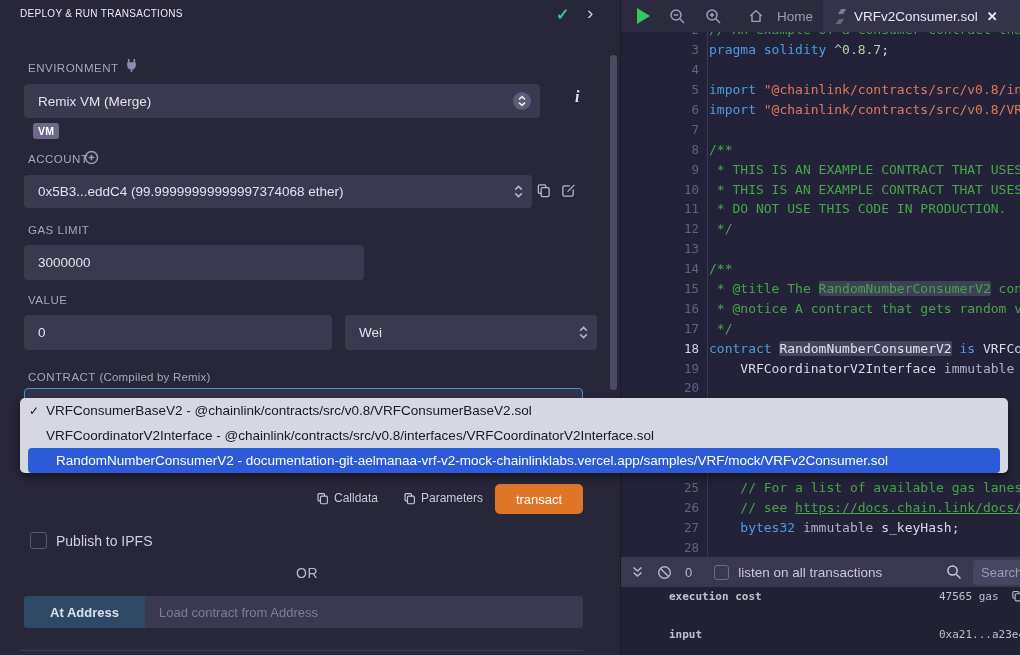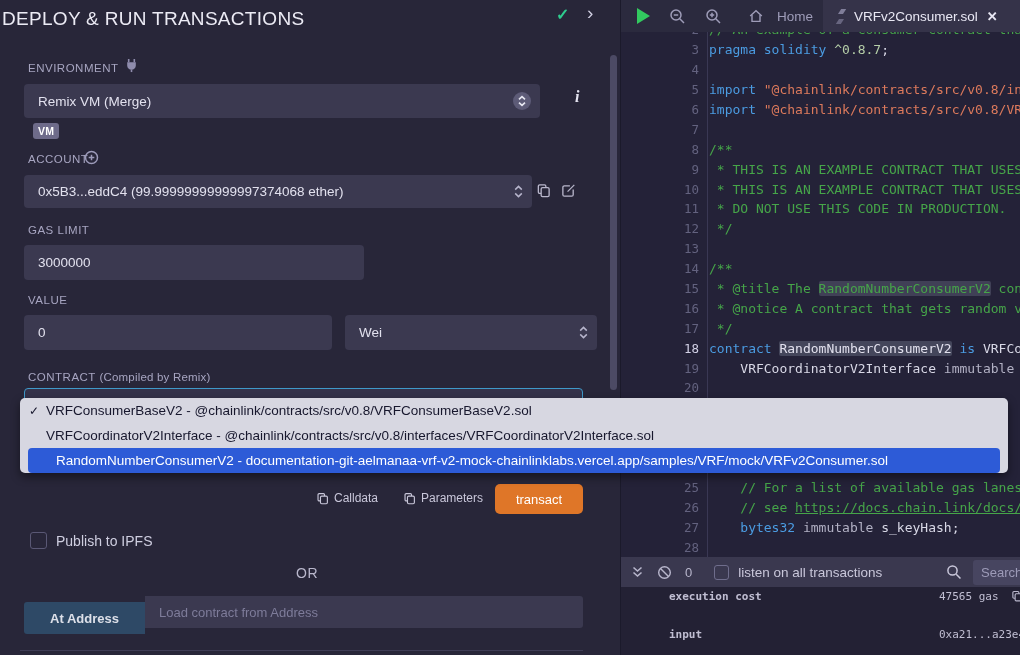--- a/index.html
+++ b/index.html
@@ -2,21 +2,21 @@
 <html style="--accent-orange: #df7628; --accent-green: #2ecc8e; --selected-blue: #2d5bd7; --focus-border: #3f99c9; --at-address-blue: #2e4966; --play-green: #32c95f;"><head>
 <meta charset="utf-8">
 <style>
   html,body{margin:0;padding:0;}
   body{width:1020px;height:655px;overflow:hidden;position:relative;
        background:#282639;font-family:"Liberation Sans",sans-serif;
        -webkit-font-smoothing:antialiased;}
   .abs{position:absolute;}
   
   .deploy-panel{position:absolute;left:0;top:0;width:620px;height:655px;background:#282639;}
-  .dp-title{left:2px;top:8px;font-size:19px;font-weight:500;color:#ecebf5;letter-spacing:.3px;}
+  .dp-title{left:20px;top:8px;font-size:10px;font-weight:500;color:#ecebf5;letter-spacing:.3px;}
   .dp-check{left:556px;top:5px;color:var(--accent-green);font-size:16px;font-weight:700;}
   .dp-chevron{left:587px;top:2px;color:#cfcde0;font-size:19px;}
   .flabel{font-size:11.5px;font-weight:500;color:#a7a5c1;letter-spacing:.5px;}
   .flabel .note{font-weight:400;letter-spacing:.2px;}
   .fbox{background:#3b3950;border-radius:4px;color:#e2e1ee;font-size:13.5px;
         display:flex;align-items:center;box-sizing:border-box;padding:0 14px;}
   input.fbox{border:none;outline:none;}
   input.fbox::placeholder{color:#7e7c9a;}
   .env-select{left:24px;top:84px;width:516px;height:34px;}
   .spin{position:absolute;right:9px;top:8px;width:18px;height:18px;border-radius:50%;
@@ -42,21 +42,21 @@
   .dd-opt.hl{background:var(--selected-blue);color:#fff;margin:0 8px;border-radius:4px;padding-left:28px;}
   
   .act-group{top:491px;display:flex;align-items:center;gap:5px;color:#c9c7da;font-size:12px;}
   .transact-btn{left:495px;top:484px;width:88px;height:30px;background:var(--accent-orange);
                 border:none;border-radius:5px;color:#fff;font-size:13px;font-family:inherit;}
   .cb{box-sizing:border-box;border:1.5px solid #5a5875;border-radius:3px;background:transparent;}
   .publish-cb{left:30px;top:532px;width:17px;height:17px;}
   .publish-label{left:56px;top:533px;font-size:14px;color:#cfcee0;}
   .or-label{left:0;top:565px;width:614px;text-align:center;color:#b9b7cc;font-size:14px;letter-spacing:.5px;}
   .ataddr-btn{left:24px;top:596px;width:121px;height:32px;background:var(--at-address-blue);
-              border:none;border-radius:3px 0 0 3px;color:#dde0e9;font-size:13px;font-weight:600;font-family:inherit;margin-top:6px;}
+              border:none;border-radius:3px 0 0 3px;color:#dde0e9;font-size:13px;font-weight:600;font-family:inherit;}
   .ataddr-input{left:145px;top:596px;width:438px;height:32px;border-radius:0 3px 3px 0;font-size:13px;}
   .bottom-line{left:20px;top:650px;width:563px;height:1px;background:#3e3c55;}
   .lp-scrollbar{left:610px;top:55px;width:7px;height:335px;background:#4c4a64;border-radius:4px;}
   
   .right{position:absolute;left:620px;top:0;width:400px;height:655px;background:#242238;
          border-left:1px solid #1b1a2b;box-sizing:border-box;overflow:hidden;}
   .tabbar{position:absolute;left:0;top:0;width:400px;height:32px;background:#2b2a3e;z-index:10;
           display:flex;align-items:center;}
   .tb-icon{color:#9e9cb8;display:flex;align-items:center;}
   .play{margin-left:16px;width:0;height:0;border-left:13px solid var(--play-green);

